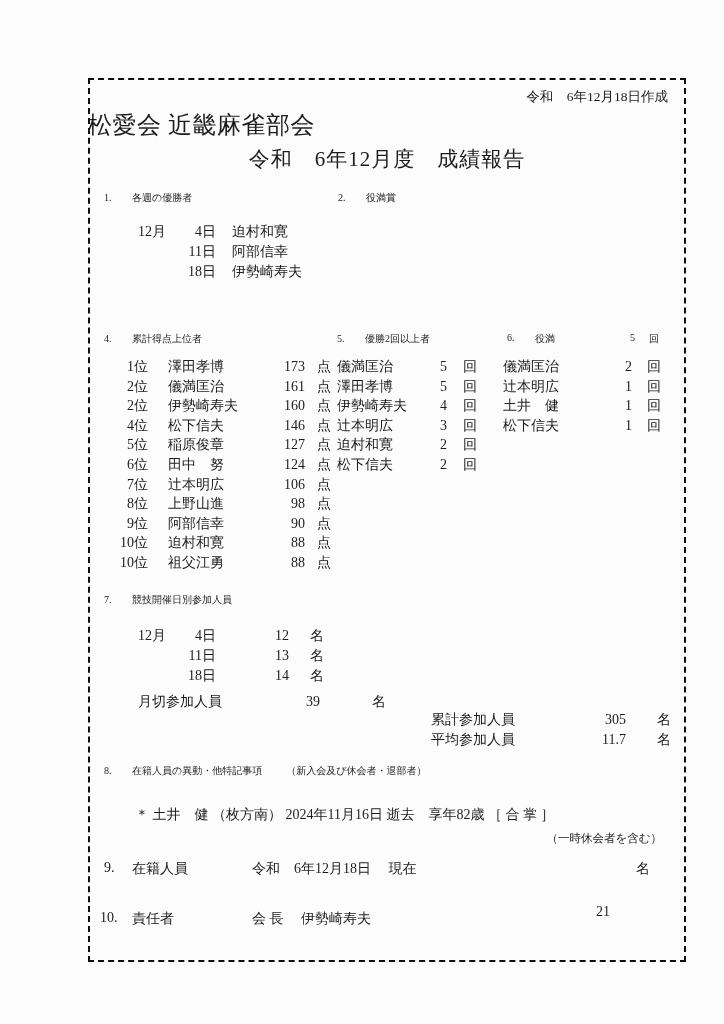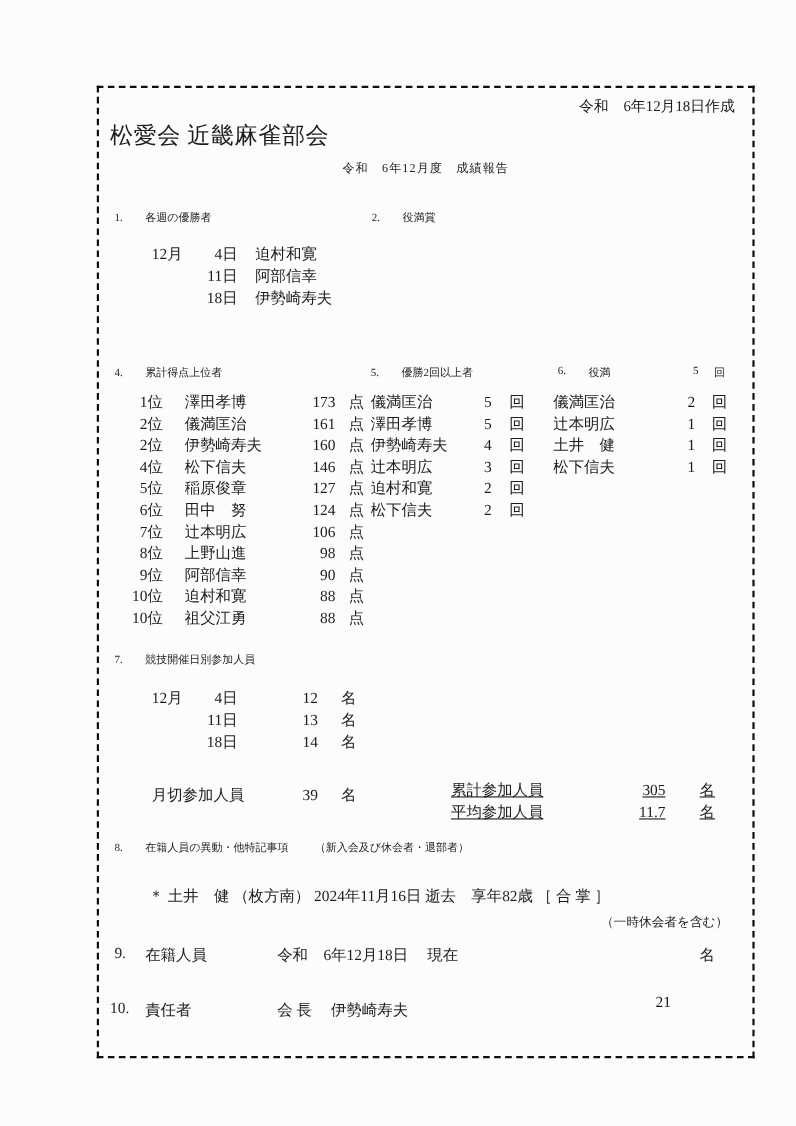--- a/index.html
+++ b/index.html
@@ -8,22 +8,22 @@
     background:#fcfcfc;color:#1c1c1c;
     font-family:"Liberation Serif","DejaVu Serif",serif;
     font-size:14px;
   }
   .frame{
     position:absolute;left:88px;top:78px;width:598px;height:884px;
     border:2.5px dashed #0e0e0e;box-sizing:border-box;
   }
   .abs{position:absolute;white-space:nowrap;}
   .created{top:88px;left:448px;width:220px;text-align:right;font-size:13.5px;}
-  .org-title{top:109px;left:100px;font-size:21px;letter-spacing:.5px;}
-  .report-title{top:145px;left:88px;width:598px;text-align:center;font-size:11px;letter-spacing:1px;}
+  .org-title{top:109px;left:88px;font-size:24px;letter-spacing:.5px;}
+  .report-title{top:145px;left:88px;width:598px;text-align:center;font-size:21px;letter-spacing:1px;}
   .sec-head{font-size:10px;}
   .no{display:inline-block;width:28px;}
   .tbl{display:grid;position:absolute;}
   .tbl span{display:block;line-height:19.8px;white-space:nowrap;}
   
   .t1{left:138px;top:222px;grid-template-columns:40px 38px auto;grid-auto-rows:19.8px;}
   .t1 .day{text-align:right;}
   .t1 .name{padding-left:16px;}
   
   .t4{left:108px;top:357px;grid-template-columns:40px 125px 32px 30px;grid-auto-rows:19.6px;}
@@ -43,24 +43,24 @@
   .h6{left:507px;top:332px;display:grid;grid-template-columns:28px 78px 22px 30px;}
   .h6 span{white-space:nowrap;}
   .h6 .val{text-align:right;}
   .h6 .unit{padding-left:14px;}
   
   .t7{left:138px;top:626px;grid-template-columns:40px 38px 73px 30px;grid-auto-rows:20px;}
   .t7 .day{text-align:right;}
   .t7 .val{text-align:right;}
   .t7 .unit{padding-left:21px;}
   
-  .t7m{left:138px;top:714px;grid-template-columns:110px 41px 30px;grid-auto-rows:20px;}
+  .t7m{left:138px;top:692px;grid-template-columns:110px 41px 30px;grid-auto-rows:20px;gap:31px;}
   .t7m .val{text-align:right;}
   .t7m .unit{padding-left:21px;}
-  .t7c{left:410px;top:710px;grid-template-columns:130px 65px 31px;grid-auto-rows:20px;text-decoration:underline;}
+  .t7c{left:431px;top:710px;grid-template-columns:130px 65px 31px;grid-auto-rows:20px;}
   .t7c .val{text-align:right;}
   .t7c .unit{padding-left:31px;}
   .footnote{top:831px;left:440px;width:222px;text-align:right;font-size:11.5px;}
   .sub{margin-left:24px;}
   .s9-asof{position:absolute;left:252px;top:0;}
   .s9-val{position:absolute;left:560px;top:0;width:50px;text-align:right;margin-top:44px;}
   .s9-unit{position:absolute;left:636px;top:0;}
   .s10-val{position:absolute;left:252px;top:0;}
   .relline{position:absolute;height:20px;width:600px;}
 </style>

